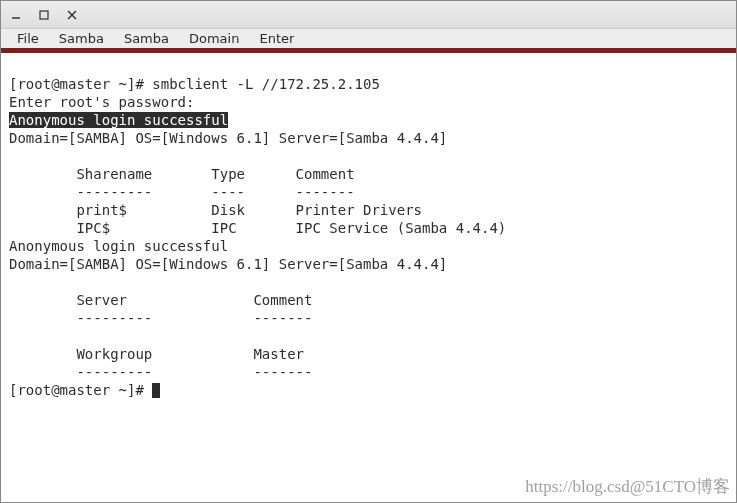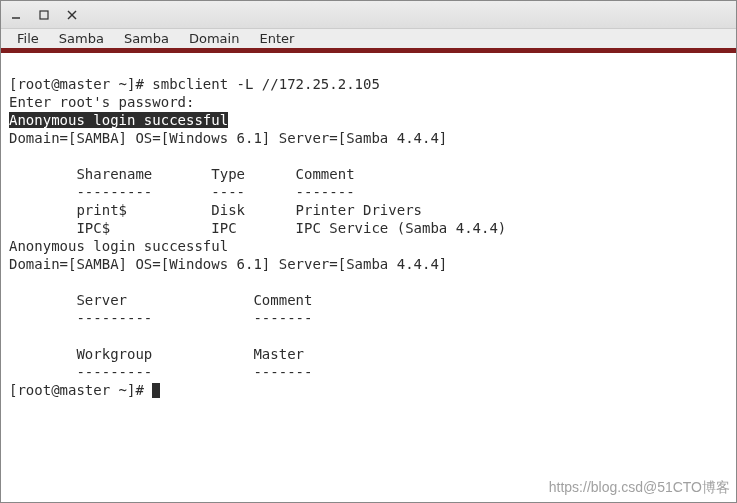--- a/index.html
+++ b/index.html
@@ -87,23 +87,23 @@
       width: 8px;
       height: 15px;
       background: #2d2d2d;
       vertical-align: middle;
       margin-bottom: 2px;
     }
     .watermark {
       position: absolute;
       bottom: 6px;
       right: 6px;
-      font-size: 14px;
+      font-size: 17px;
       color: rgba(120,120,120,0.7);
-      font-family: Liberation Sans, sans-serif;
+      font-family: Liberation Serif, serif;
       pointer-events: none;
     }
   </style>
 </head>
 <body>
 
 <div class="titlebar">
   <div class="titlebar-controls">
     <div class="win-btn">
       <svg viewBox="0 0 10 10">

